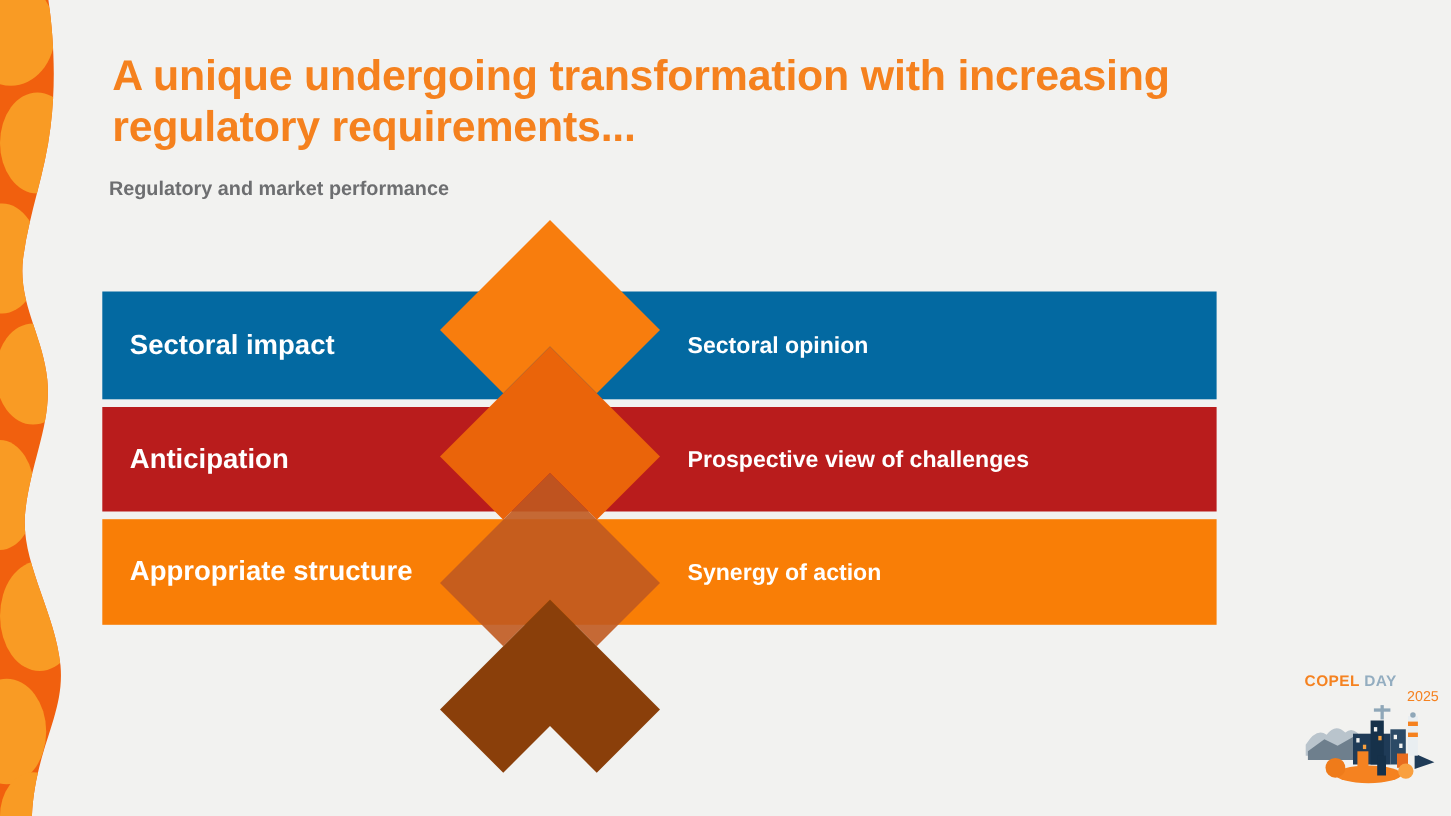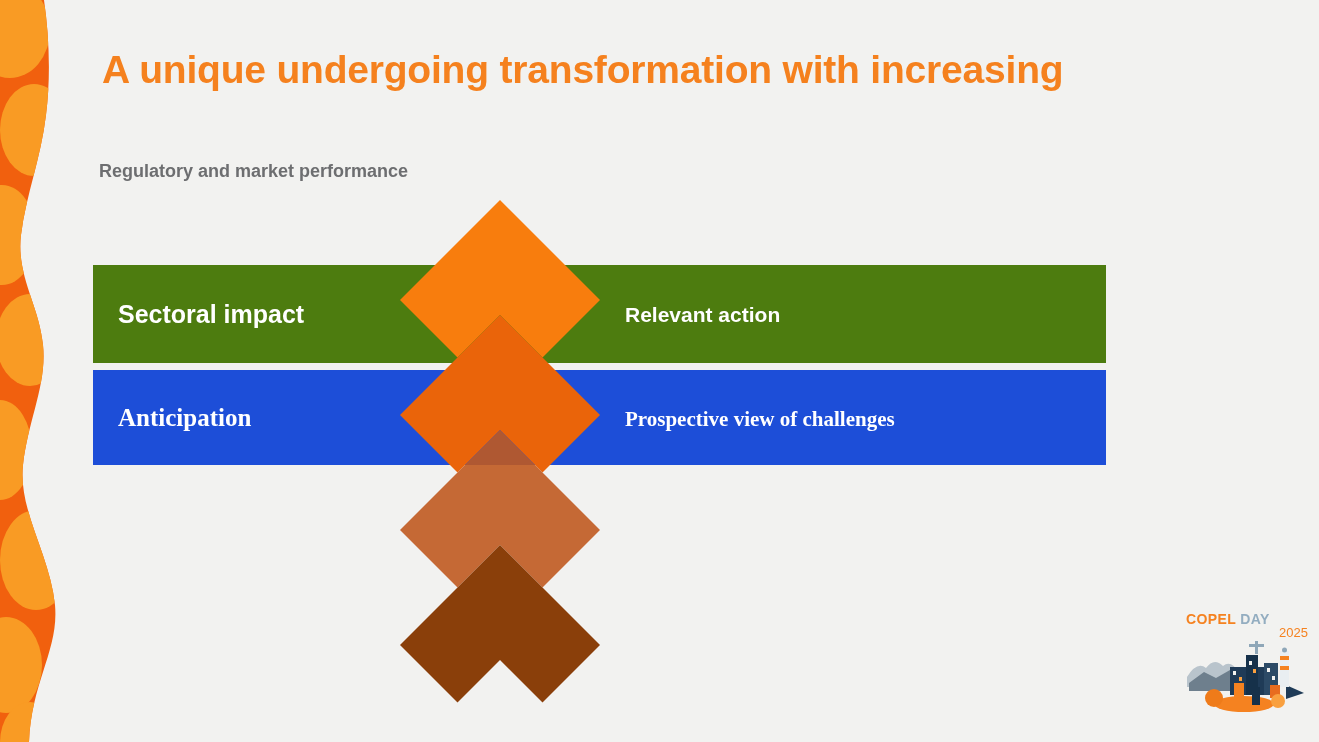--- a/index.html
+++ b/index.html
@@ -47,31 +47,36 @@
     <ellipse cx="30" cy="340" rx="34" ry="46" style="fill: rgb(249, 155, 36);"></ellipse>
     <ellipse cx="0" cy="450" rx="32" ry="50" style="fill: rgb(249, 155, 36);"></ellipse>
     <ellipse cx="36" cy="560" rx="36" ry="50" style="fill: rgb(249, 155, 36);"></ellipse>
     <ellipse cx="6" cy="665" rx="36" ry="48" style="fill: rgb(249, 155, 36);"></ellipse>
     <ellipse cx="30" cy="742" rx="30" ry="40" style="fill: rgb(249, 155, 36);"></ellipse>
   </g>
 </svg>
 
 <div class="header">
   <div class="title-line" style="color: rgb(245, 129, 30);">A unique undergoing transformation with increasing</div>
+  <div class="title-line" style="color: rgb(245, 129, 30);">regulatory requirements...</div>
 </div>
 <div class="subtitle" style="color: rgb(109, 110, 112);">Regulatory and market performance</div>
 
 <div class="ladder">
-  <div class="row r0" style="background-color: #4d7c0f;">
+  <div class="row r0" style="background-color: #0369a1;">
     <span class="left-label" style="color: rgb(255, 255, 255);">Sectoral impact</span>
-    <span class="right-label" style="color: rgb(255, 255, 255);">Relevant action</span>
+    <span class="right-label" style="color: rgb(255, 255, 255);">Sectoral opinion</span>
   </div>
-  <div class="row r1" style="background-color: #1d4ed8; font-family: Liberation Serif, serif;">
+  <div class="row r1" style="background-color: #b91c1c;">
     <span class="left-label" style="color: rgb(255, 255, 255);">Anticipation</span>
     <span class="right-label" style="color: rgb(255, 255, 255); text-align: right;">Prospective view of challenges</span>
+  </div>
+  <div class="row r3" style="background-color: rgb(249, 126, 6);">
+    <span class="left-label" style="color: rgb(255, 255, 255);">Appropriate structure</span>
+    <span class="right-label" style="color: rgb(255, 255, 255);">Synergy of action</span>
   </div>
 </div>
 
 <svg class="chevron-svg" width="1319" height="742" viewBox="0 0 1319 742">
   <polygon points="500,200 600,300 542.5,357.5 500,315 457.5,357.5 400,300" style="fill: rgb(248, 125, 13);"></polygon>
   <polygon points="500,315 600,415 542.5,472.5 500,430 457.5,472.5 400,415" style="fill: rgb(234, 100, 10);"></polygon>
   <polygon fill-opacity="0.9" points="500,430 600,530 542.5,587.5 500,545 457.5,587.5 400,530" style="fill: rgb(192, 90, 32);"></polygon>
   <polygon points="500,545 600,645 542.5,702.5 500,660 457.5,702.5 400,645" style="fill: rgb(138, 63, 10);"></polygon>
 </svg>
 

